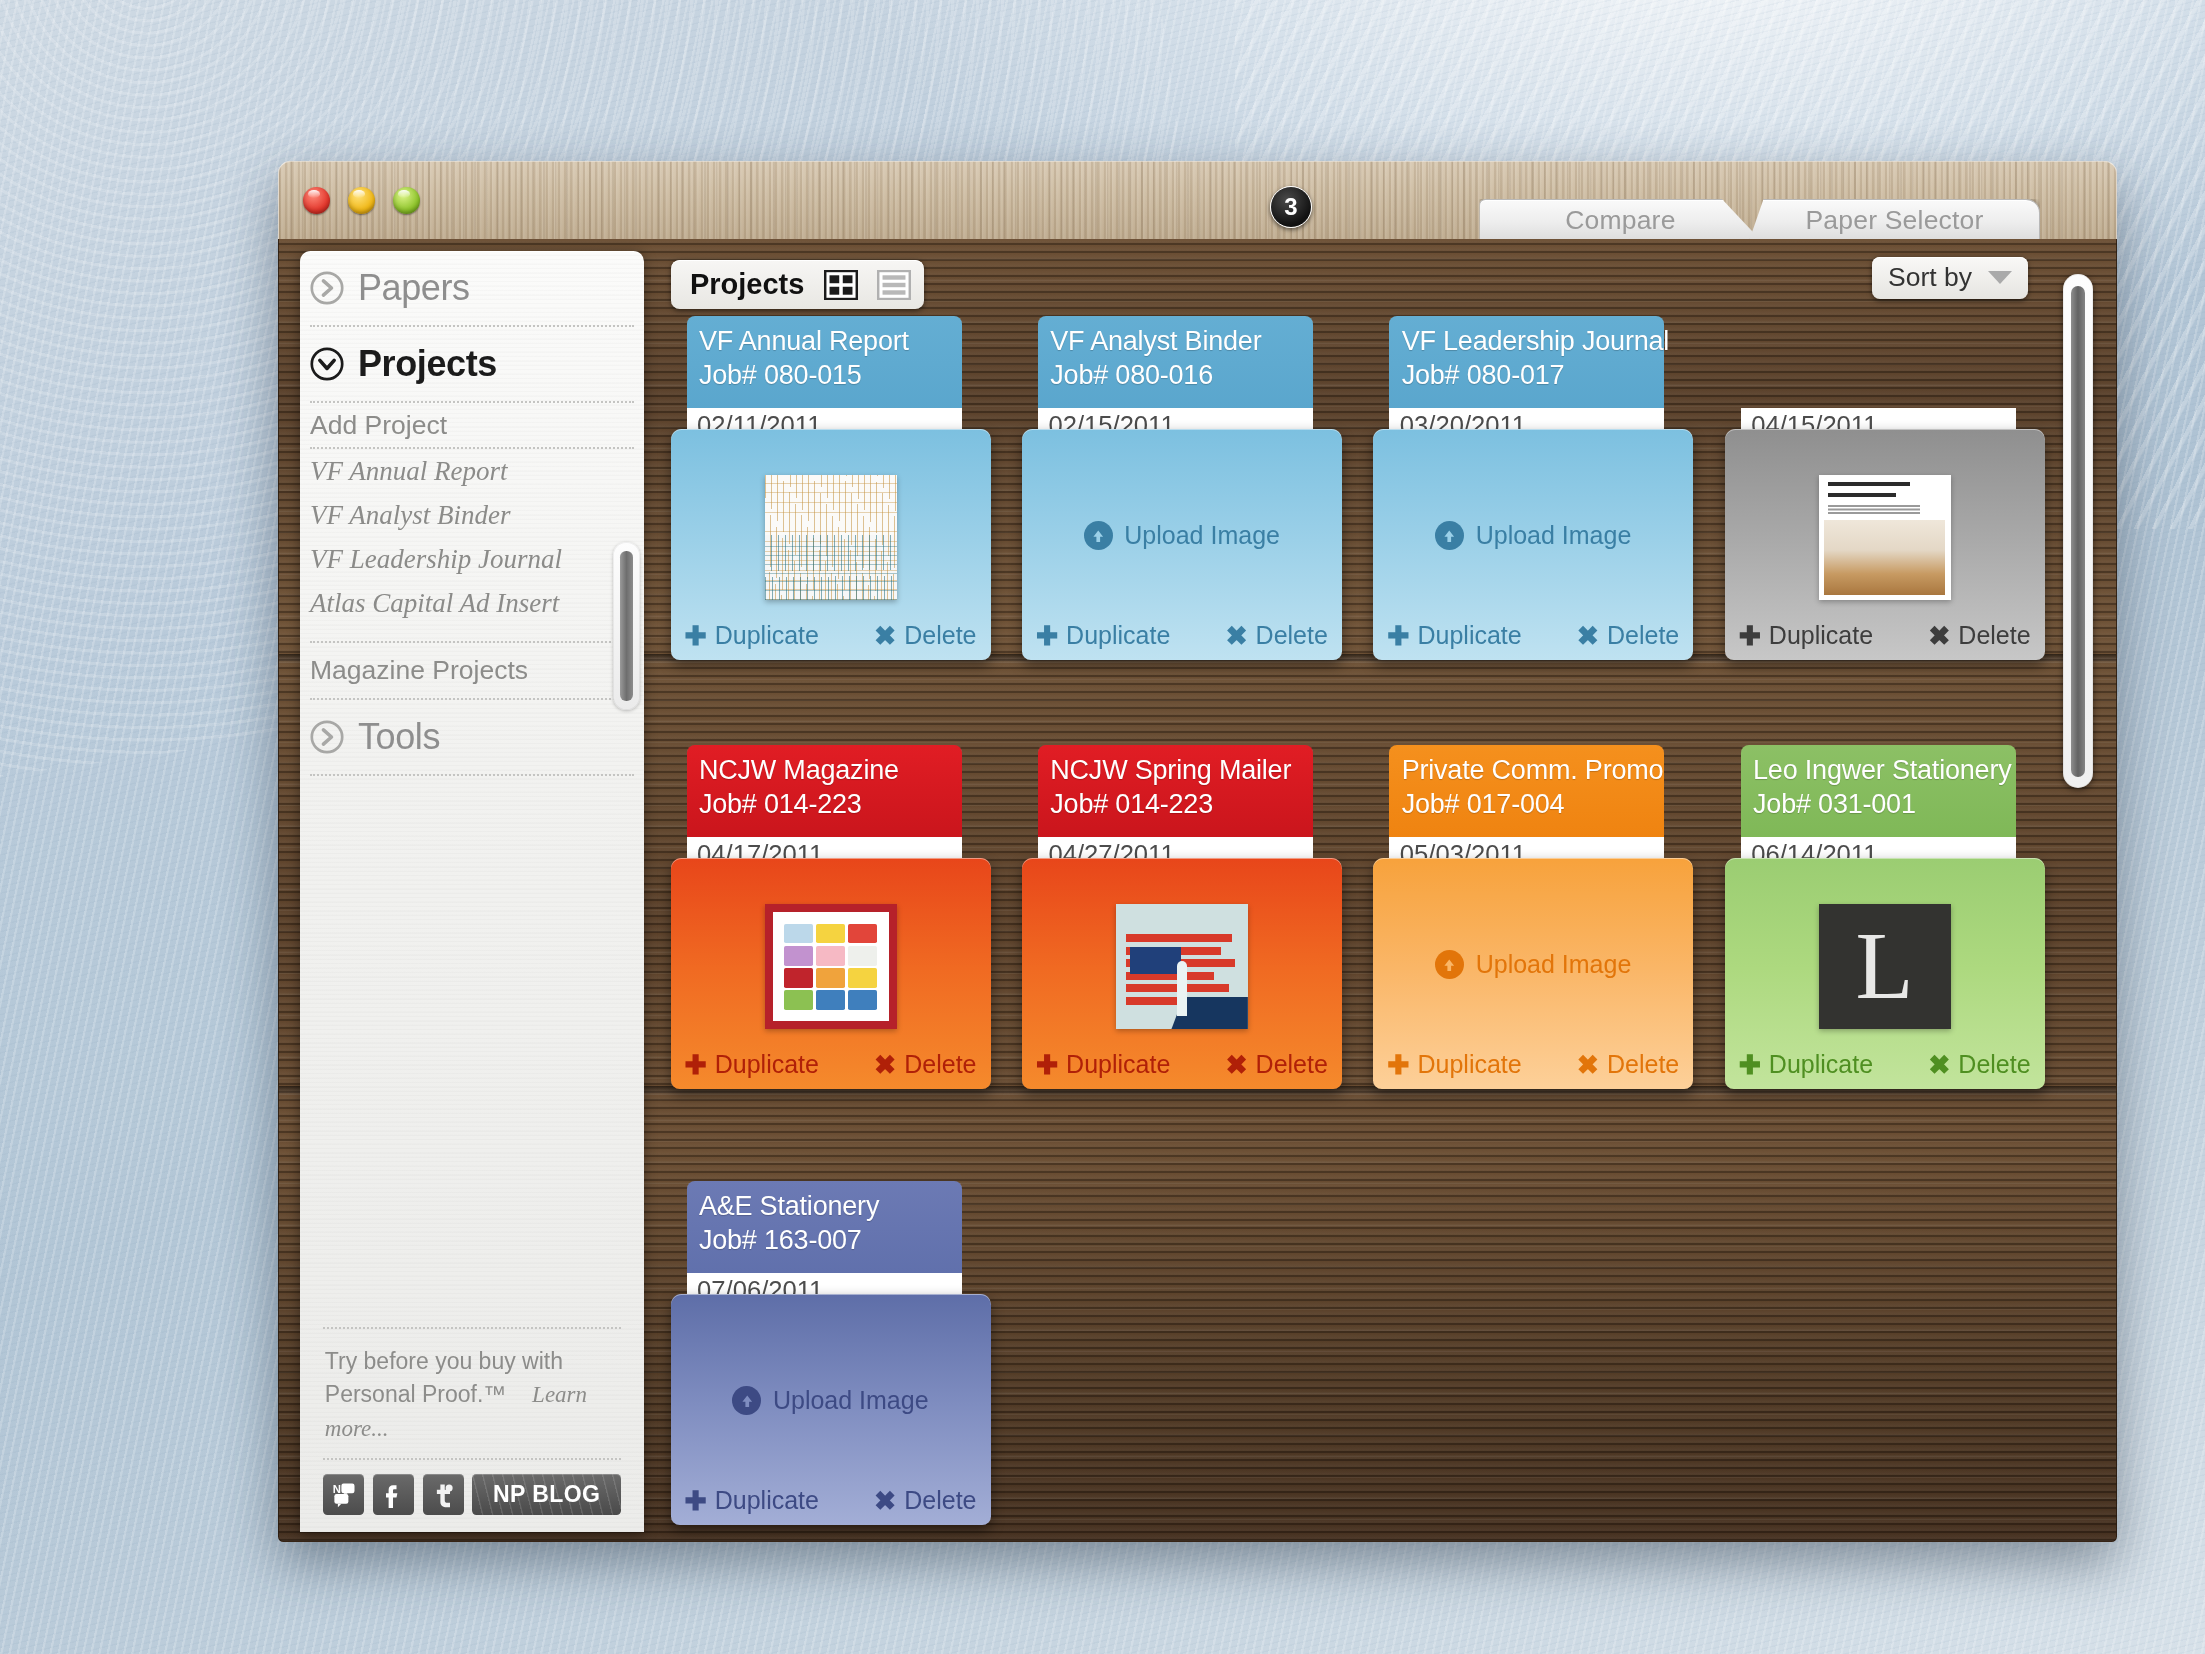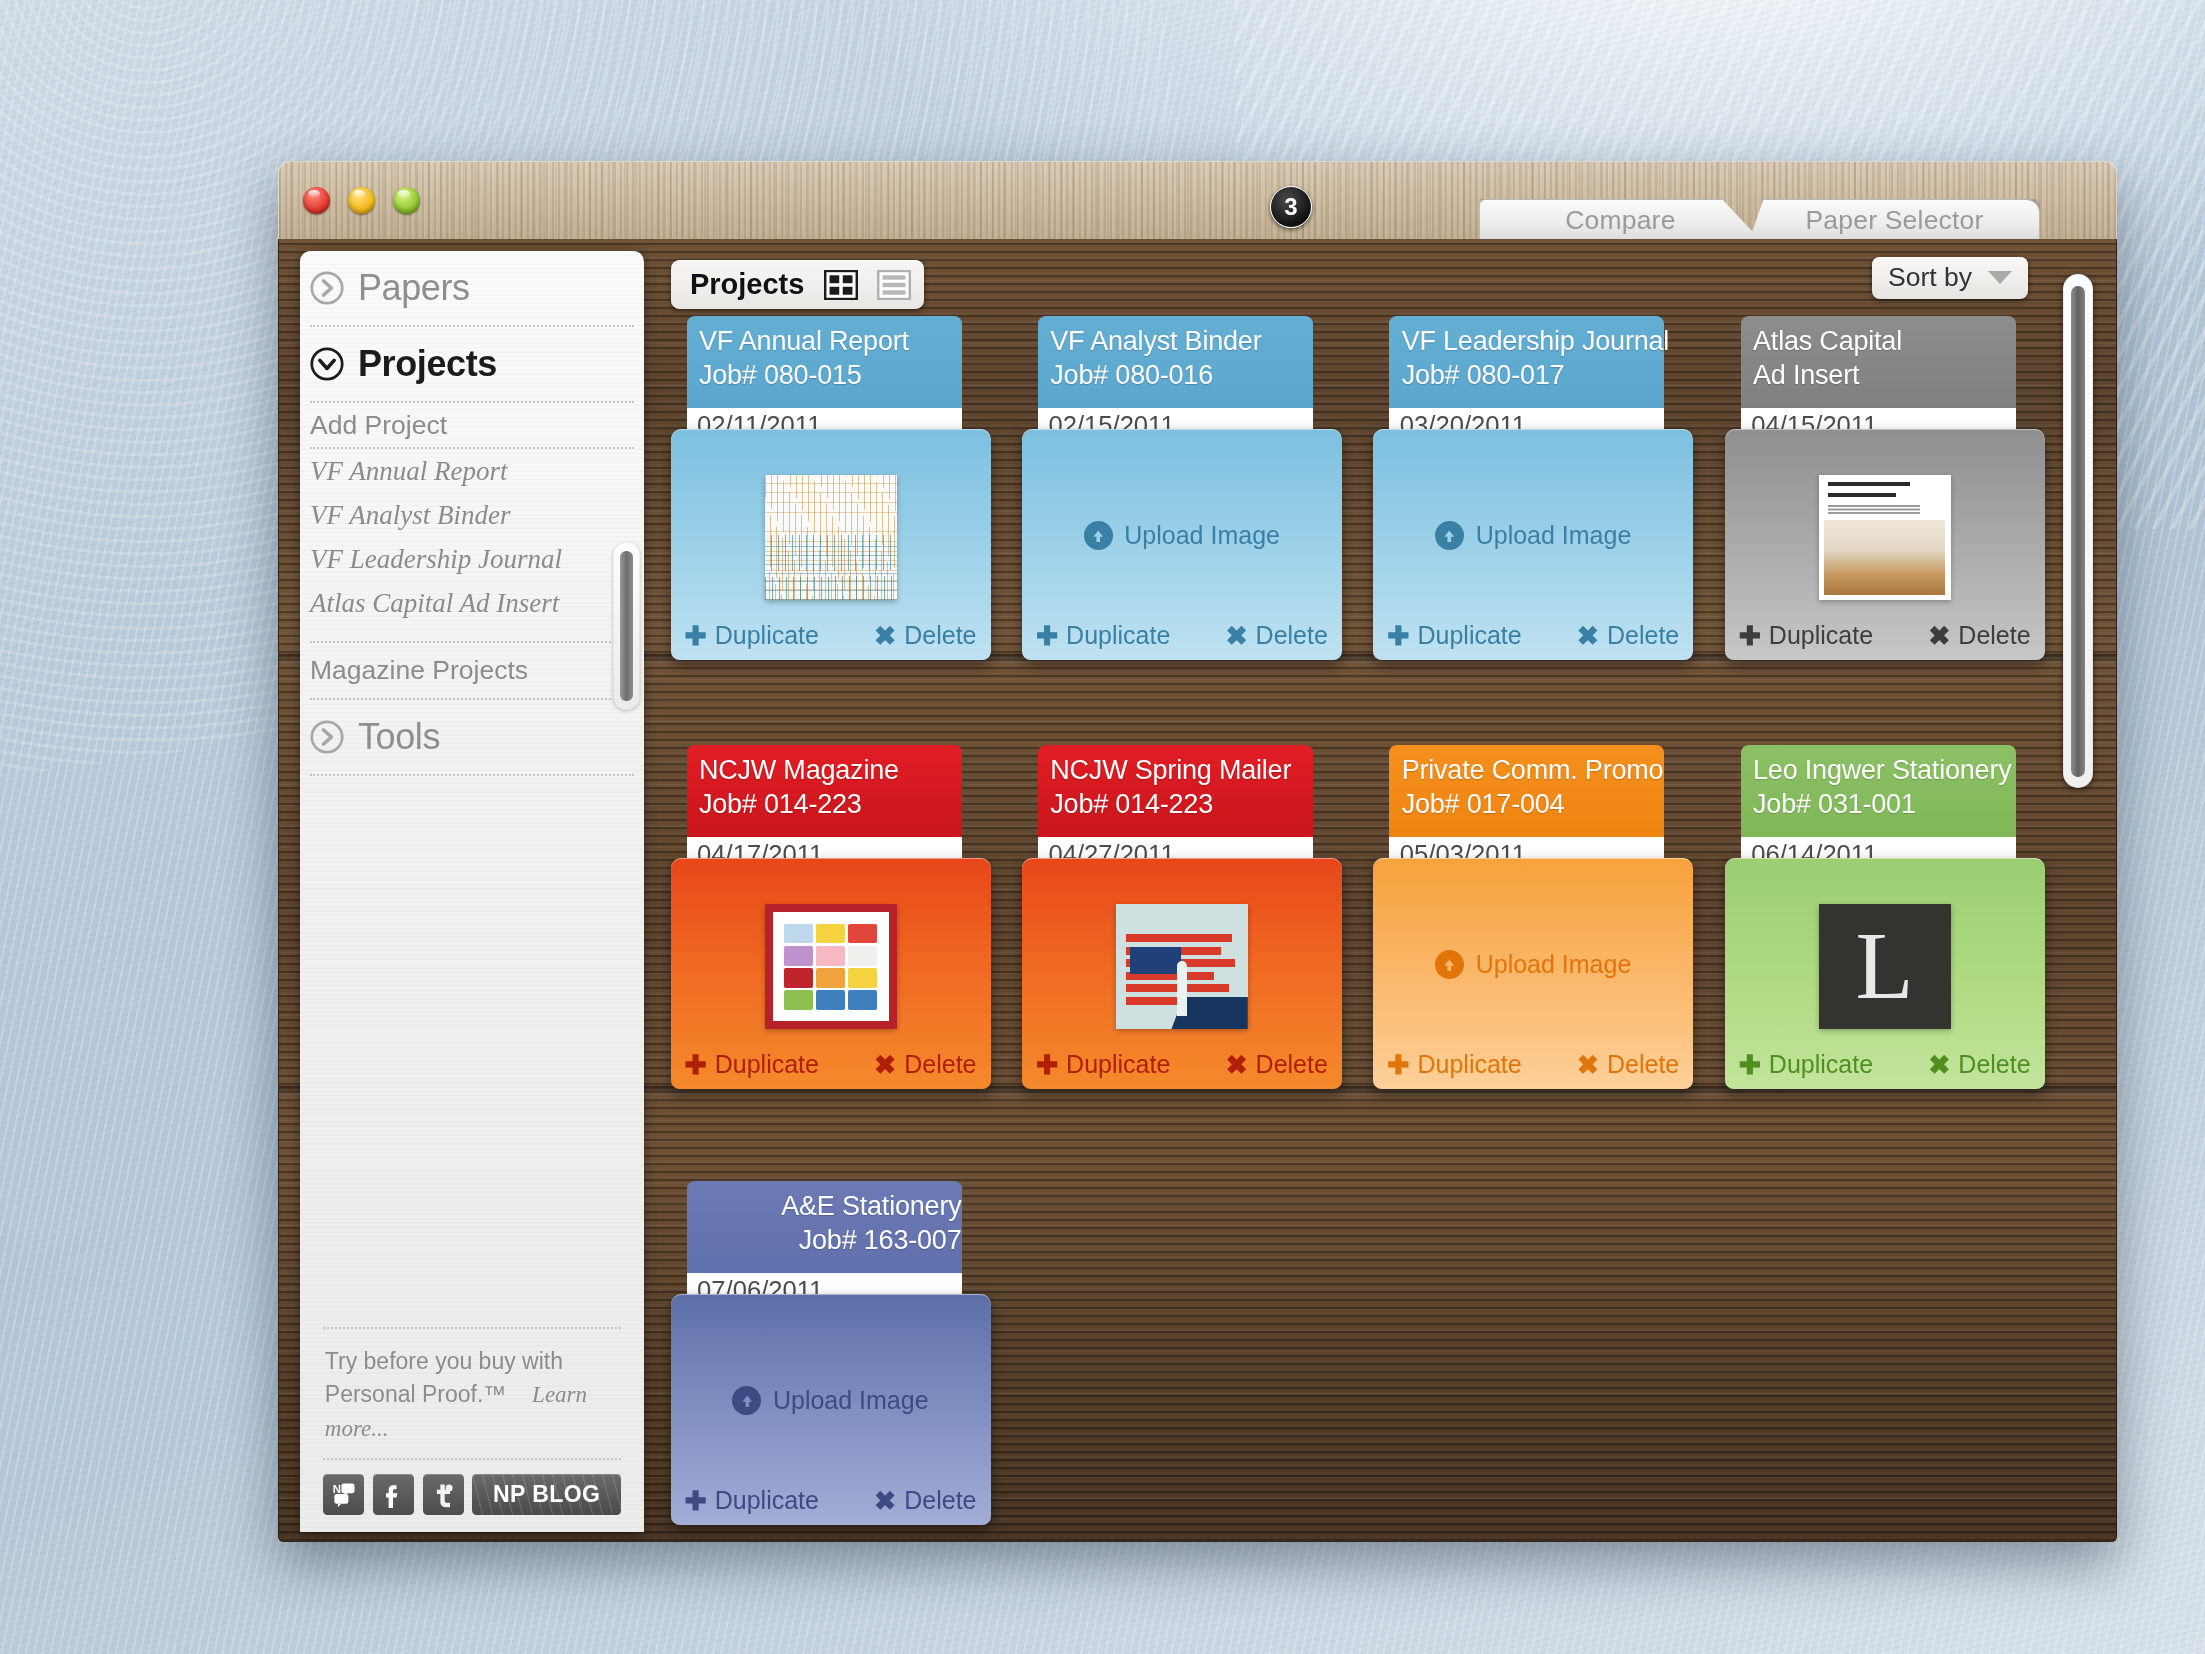--- a/index.html
+++ b/index.html
@@ -247,21 +247,21 @@
 
   .c-orange .tabtop{ background:linear-gradient(180deg,#f5901d,#ef8310); }
   .c-orange .front { background:linear-gradient(180deg,#f7a23c 0%,#fab667 48%,#fdd099 100%); }
   .c-orange .acts, .c-orange .upload{ color:#e2750a; }
   .c-orange .ucirc{ background:#e2750a; color:#fab667; }
 
   .c-green  .tabtop{ background:linear-gradient(180deg,#8cc065,#7fb857); }
   .c-green  .front { background:linear-gradient(180deg,#9bcd72 0%,#add97f 48%,#c2e49c 100%); }
   .c-green  .acts, .c-green .upload{ color:#4f8f21; }
 
-  .c-purple .tabtop{ background:linear-gradient(180deg,#6c7ab4,#6070ac);text-align:right; }
+  .c-purple .tabtop{ background:linear-gradient(180deg,#6c7ab4,#6070ac); }
   .c-purple .front { background:linear-gradient(180deg,#5e6ea8 0%,#7f8dc0 48%,#a3aed6 100%); }
   .c-purple .acts, .c-purple .upload{ color:#3d4a84; }
   .c-purple .ucirc{ background:#3d4a84; color:#7f8dc0; }
 </style>
 </head>
 <body>
 
 <div class="bg-tex"></div>
 <div class="bg-tex2"></div>
 <div class="bg-tex3"></div>
@@ -502,24 +502,20 @@
                 </span>
                 <span class="act">
                   <span class="g">✖</span>
                   <span>Delete</span>
                 </span>
               </div>
             </div>
           </div>
 
           <div class="card c-gray">
-            <div class="tabtop">
-              <div class="nm">Atlas Capital</div>
-              <div class="nm">Ad Insert</div>
-            </div>
             <div class="dateband">04/15/2011</div>
             <div class="front">
               <div class="thumb">
                 <div class="th-grand">
                     <i class="hd"></i>
                     <i class="hd2"></i>
                     <i class="tx"></i>
                     <i class="ph"></i>
                   </div>
               </div>

